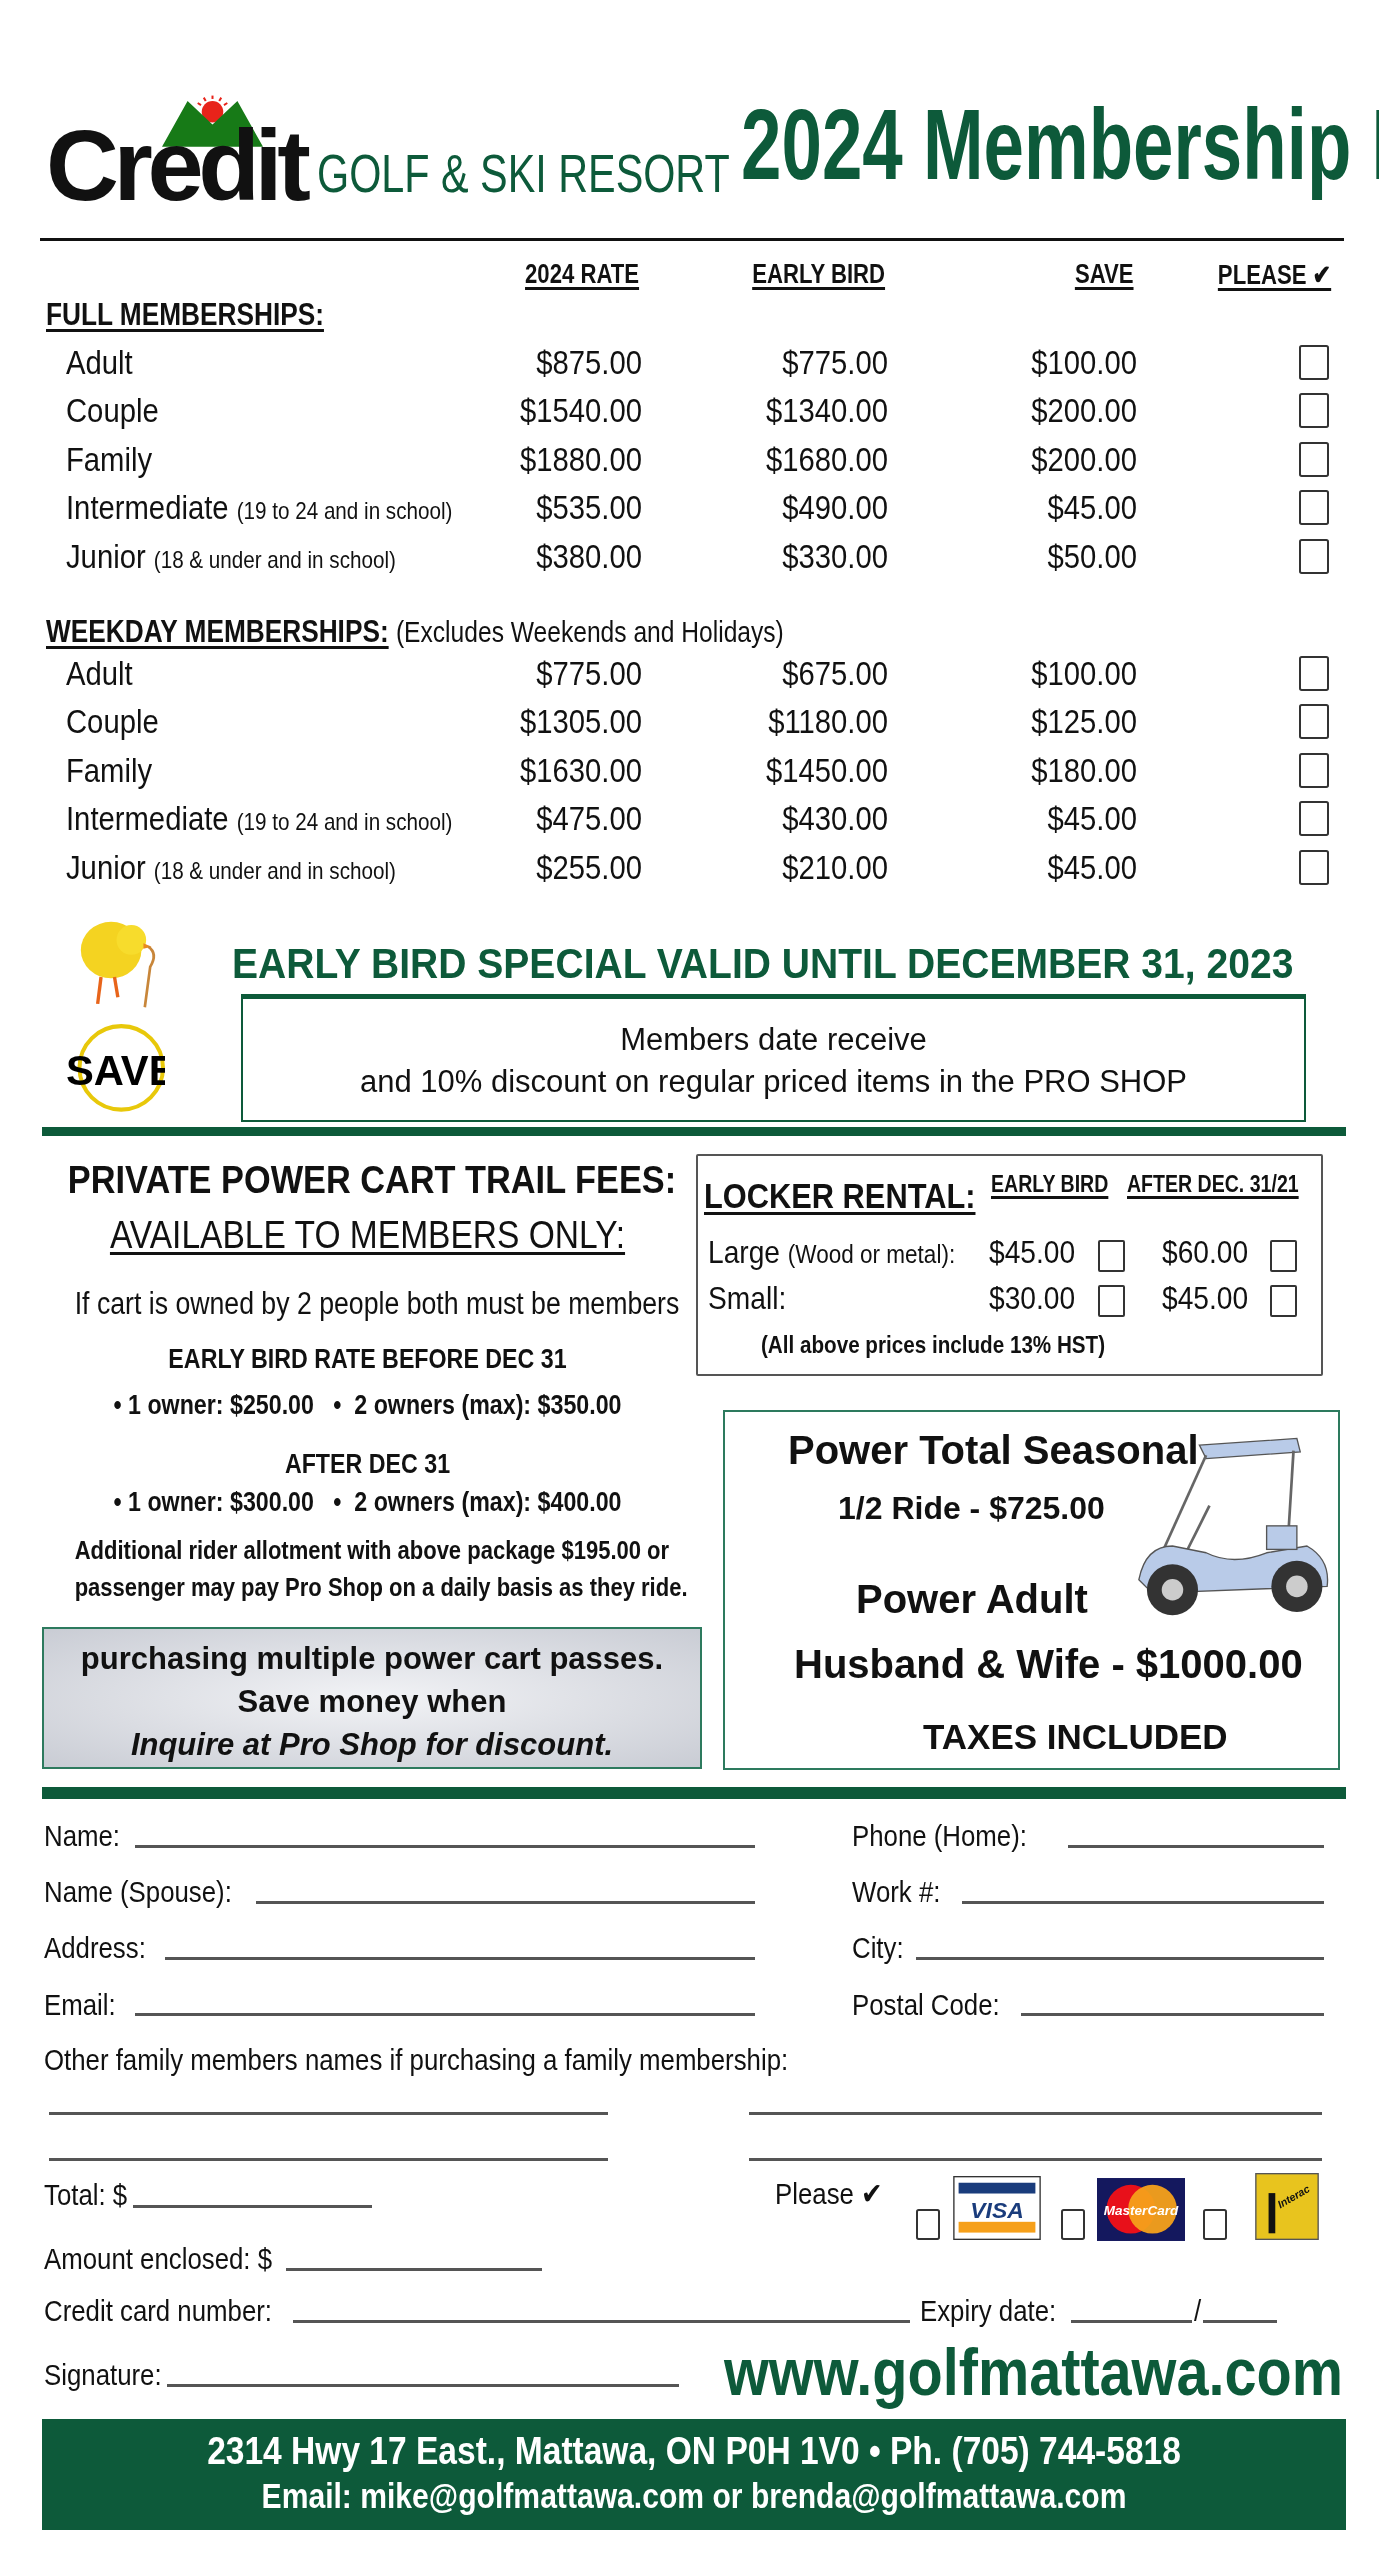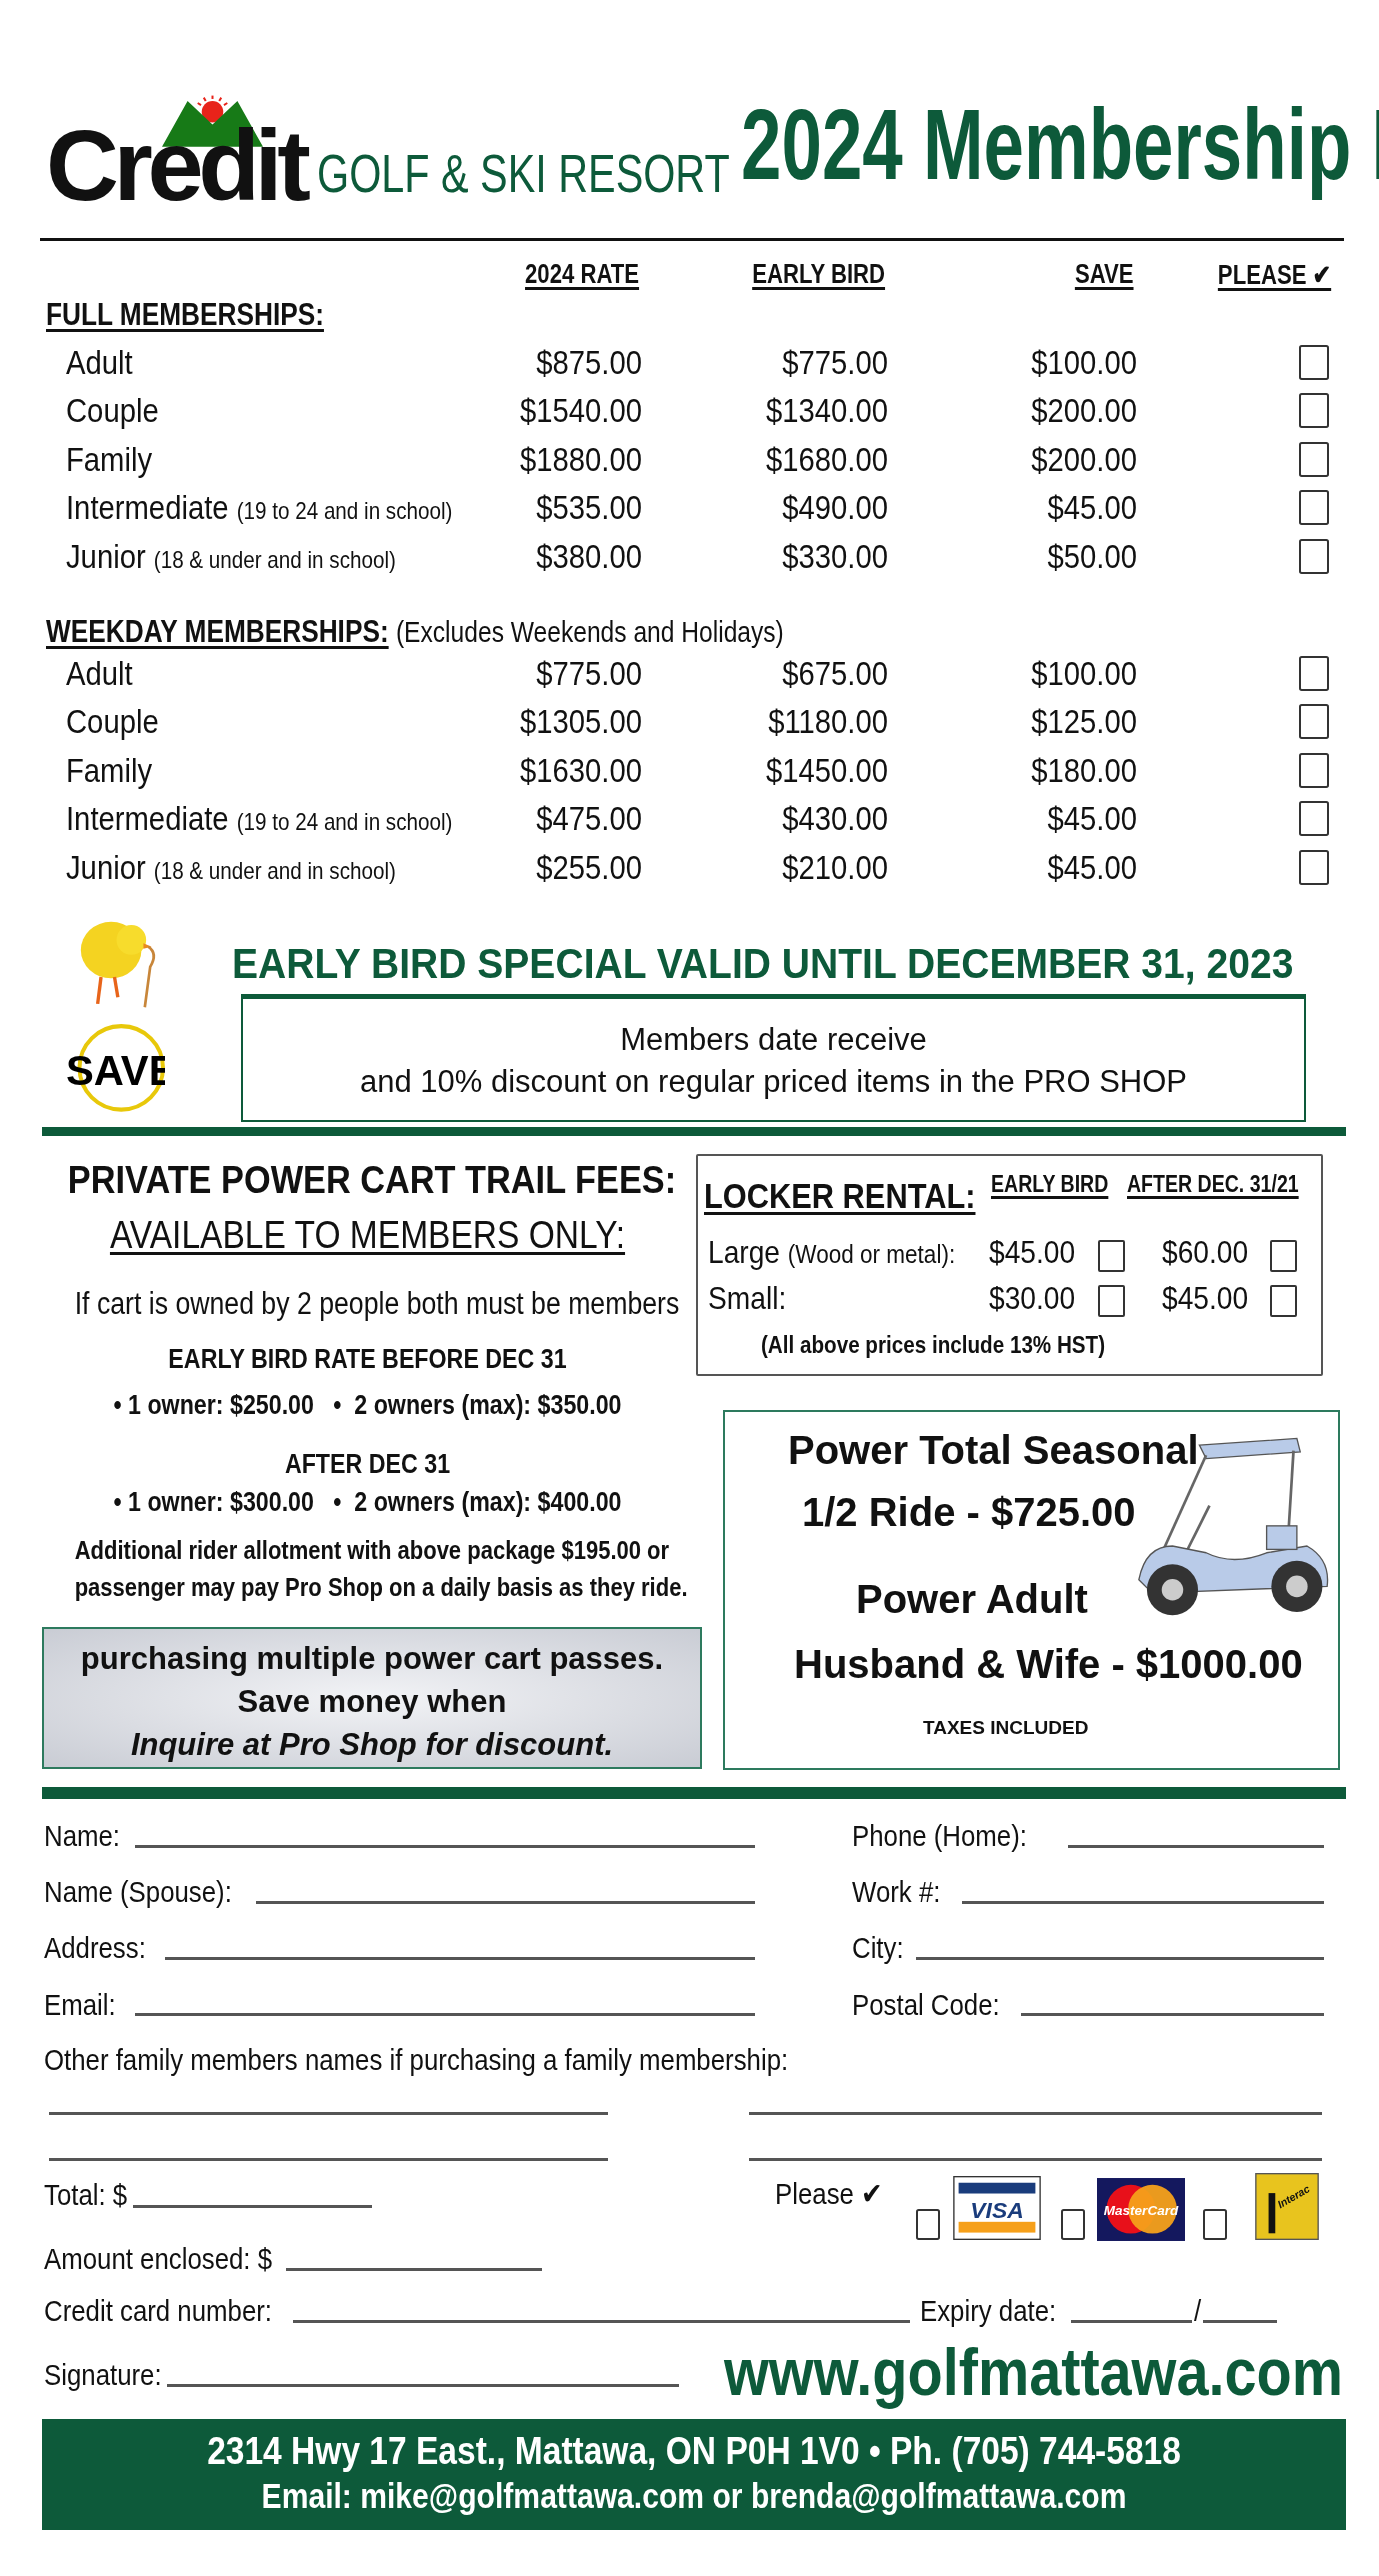--- a/index.html
+++ b/index.html
@@ -226,24 +226,24 @@
 
 <div class="abs lk-row" style="left:708px;top:1280px;transform:scaleX(0.88);transform-origin:left top;">Small:</div>
 <div class="abs lk-row" style="left:989px;top:1280px;transform:scaleX(0.88);transform-origin:left top;">$30.00</div>
 <div class="abs lk-cb" style="left:1098px;top:1285px;"></div>
 <div class="abs lk-row" style="left:1162px;top:1280px;transform:scaleX(0.88);transform-origin:left top;">$45.00</div>
 <div class="abs lk-cb" style="left:1270px;top:1285px;"></div>
 <div id="lk-note" class="abs" style="transform:scaleX(0.86);transform-origin:left top;">(All above prices include 13% HST)</div>
 
 <div id="pcs-box" class="abs"></div>
 <div class="abs pcs" style="left:788px;top:1428px;font-size:40px;">Power Total Seasonal</div>
-<div class="abs pcs" style="left:802px;top:1490px;font-size:40px;">1/2 Ride - $725.00</div>
+<div class="abs pcs" style="left:838px;top:1490px;font-size:32px;">1/2 Ride - $725.00</div>
 <div class="abs pcs" style="left:856px;top:1577px;font-size:40px;">Power Adult</div>
 <div class="abs pcs" style="left:794px;top:1642px;font-size:40px;">Husband &amp; Wife - $1000.00</div>
-<div class="abs pcs" style="left:923px;top:1717px;font-size:19px;">TAXES INCLUDED</div>
+<div class="abs pcs" style="left:923px;top:1717px;font-size:35px;">TAXES INCLUDED</div>
 <svg id="cart-img" class="abs" viewBox="0 0 300 290">
   <path d="M100,30 L245,20 L250,40 L110,50 Z" fill="#b9cbe8" stroke="#555" stroke-width="2"></path>
   <line x1="110" y1="45" x2="40" y2="200" stroke="#666" stroke-width="4"></line>
   <line x1="240" y1="38" x2="230" y2="200" stroke="#666" stroke-width="4"></line>
   <line x1="80" y1="190" x2="115" y2="120" stroke="#666" stroke-width="4"></line>
   <path d="M10,230 Q20,180 60,180 L110,190 Q150,210 200,190 L260,180 Q295,200 290,240 L30,250 Z" fill="#b9cbe8" stroke="#555" stroke-width="2"></path>
   <rect x="200" y="150" width="45" height="35" fill="#b9cbe8" stroke="#555" stroke-width="2"></rect>
   <circle cx="60" cy="245" r="38" fill="#333"></circle>
     <circle cx="60" cy="245" r="16" fill="#ccc"></circle>
   <circle cx="245" cy="240" r="38" fill="#333"></circle>

